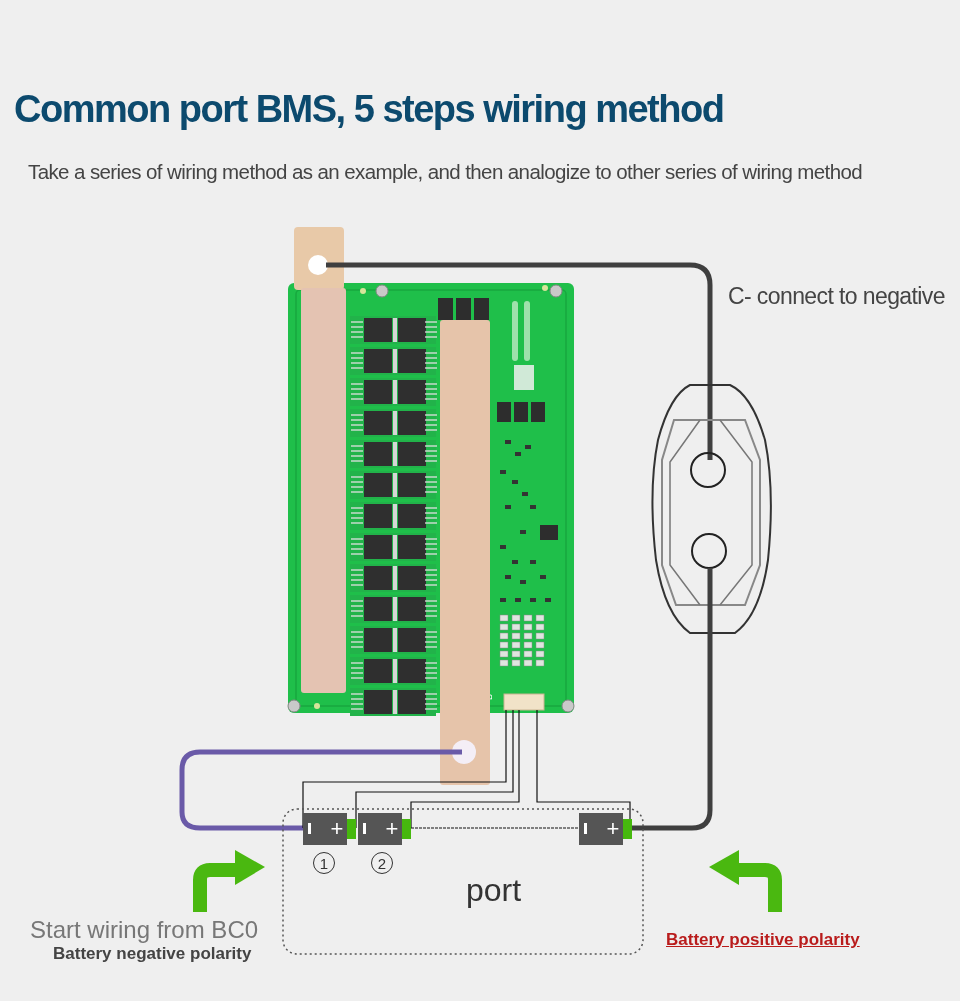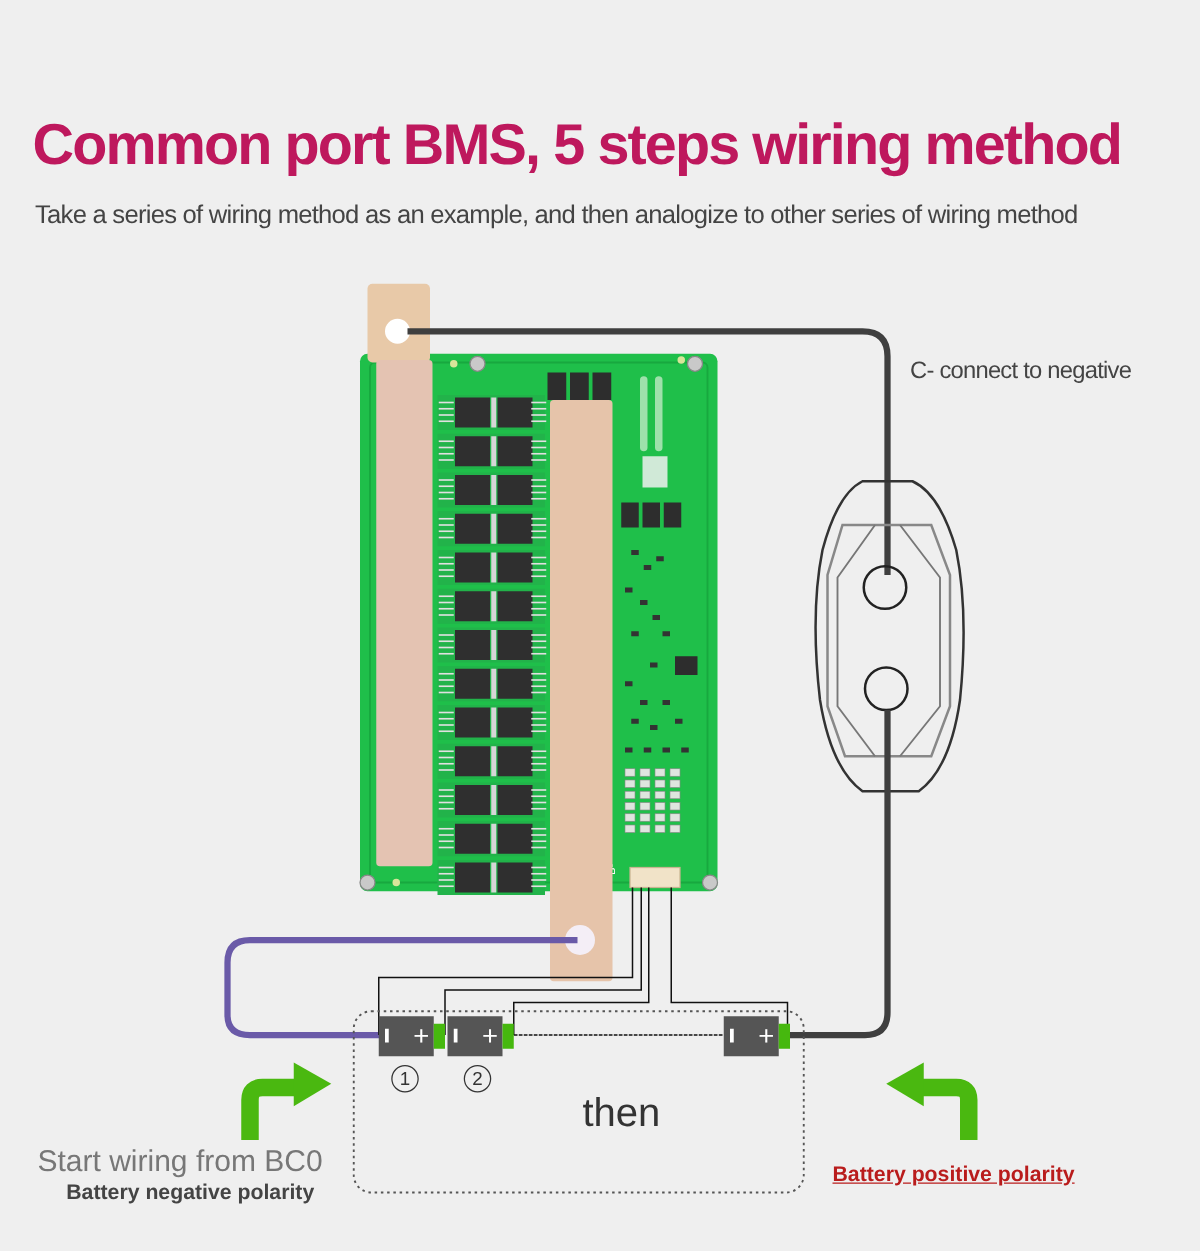--- a/index.html
+++ b/index.html
@@ -1,22 +1,22 @@
 <!DOCTYPE html>
 <html><head>
 <meta charset="utf-8">
 <style>
   html, body { margin:0; padding:0; }
   body { width:960px; height:1001px; background:#efefef; position:relative; overflow:hidden;
          font-family:"Liberation Sans", "DejaVu Sans", sans-serif; color:#333; }
-  .title { position:absolute; left:26px; top:88px; font-size:46px; font-weight:bold; color:#be185d;
+  .title { position:absolute; left:14px; top:88px; font-size:38px; font-weight:bold; color:#0c4a6e;
            letter-spacing:-1.5px; white-space:nowrap; }
   .subtitle { position:absolute; left:28px; top:160px; font-size:20.5px; color:#444; letter-spacing:-0.6px; white-space:nowrap;text-align:center; }
   svg.diagram { position:absolute; left:0; top:0; }
-  .note { position:absolute; left:728px; top:284px; font-size:19px; line-height:25px; color:#444; letter-spacing:-0.6px; }
+  .note { position:absolute; left:728px; top:284px; font-size:23px; line-height:25px; color:#444; letter-spacing:-0.6px; }
   .note div { white-space:nowrap; }
   .start-label { position:absolute; left:30px; top:916px; font-size:24px; color:#777; white-space:nowrap; }
   .neg-label { position:absolute; left:32px; top:944px; font-size:17px; font-weight:bold; color:#444; white-space:nowrap;margin-left:21px; }
   .pos-label { position:absolute; left:666px; top:930px; font-size:17px; font-weight:bold; color:#b91c1c; white-space:nowrap;text-decoration:underline; }
   .pack-label { position:absolute; left:466px; top:872px; font-size:32px; color:#333; }
   .cell-num { position:absolute; font-size:15px; color:#333; width:22px; height:22px; border:1.3px solid #333; border-radius:50%;
               text-align:center; line-height:21px; box-sizing:border-box; }
 </style>
 </head>
 <body>
@@ -316,16 +316,16 @@
   </g>
 </svg>
 
 <div class="note">
   <div>C- connect to negative</div>
 </div>
 
 <div class="cell-num" style="left:313px;top:852px;">1</div>
 <div class="cell-num" style="left:371px;top:852px;">2</div>
 
-<div class="pack-label">then</div>
+<div class="pack-label">port</div>
 <div class="start-label">Start wiring from BC0</div>
 <div class="neg-label">Battery negative polarity</div>
 <div class="pos-label">Battery positive polarity</div>
 
 </body></html>

